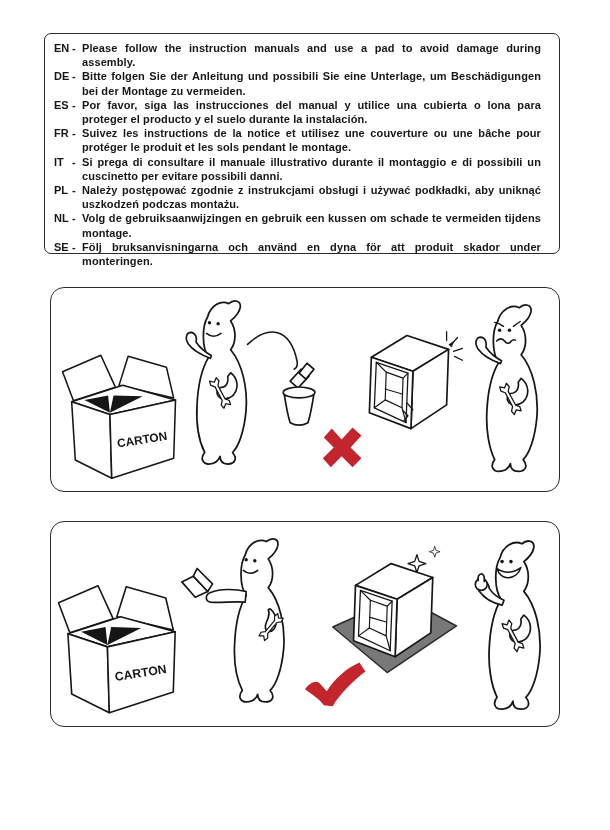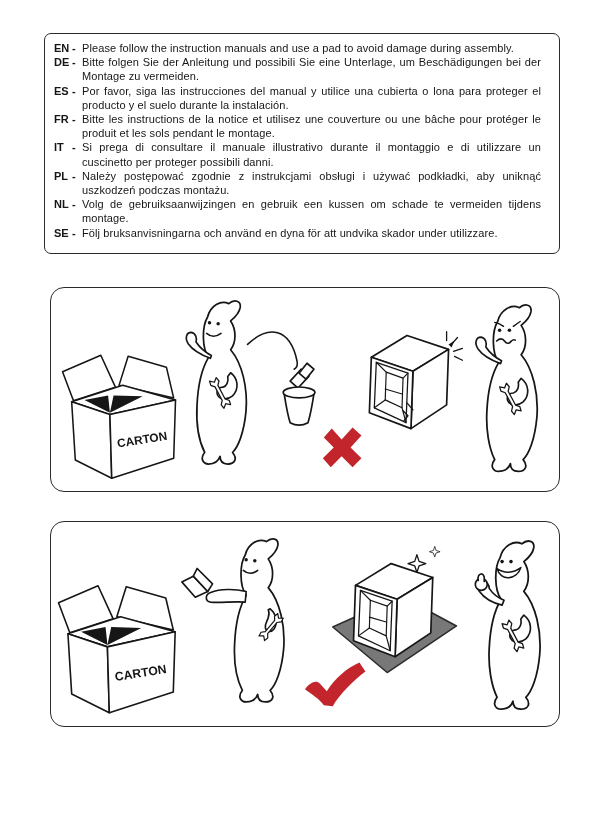--- a/index.html
+++ b/index.html
@@ -8,21 +8,21 @@
     font-family:"Liberation Sans",sans-serif;color:#161616;overflow:hidden;
   }
   .text-box{
     position:absolute;left:44px;top:33px;width:516px;height:221px;
     border:1.5px solid #2b2b2b;border-radius:7px;box-sizing:border-box;
     padding:7px 18px 6px 9px;
   }
   .irow{display:flex;align-items:flex-start;font-size:11px;line-height:14.2px;}
   .irow .code{flex:0 0 18px;font-weight:700;white-space:nowrap;}
   .irow .dash{flex:0 0 10px;font-weight:700;text-align:left;}
-  .irow .txt{flex:1 1 auto;text-align:justify;font-weight:400;letter-spacing:0.1px;}
+  .irow .txt{flex:1 1 auto;text-align:justify;font-weight:700;letter-spacing:0.1px;}
   .panel{
     position:absolute;left:50px;width:510px;height:205px;
     border:1.6px solid #2b2b2b;border-radius:14px;box-sizing:border-box;
     background:#fff;overflow:hidden;
   }
   #panel-wrong{top:287px;}
   #panel-right{top:521px;height:206px;}
   .panel svg{display:block;width:100%;height:100%;}
   .limb{fill:#fff;stroke:#161616;stroke-width:1.7;stroke-linejoin:round;stroke-linecap:round;}
   .ln{fill:none;stroke:#161616;stroke-width:1.6;stroke-linecap:round;stroke-linejoin:round;}
@@ -72,41 +72,41 @@
         <span class="txt">Bitte folgen Sie der Anleitung und possibili Sie eine Unterlage, um Beschädigungen bei der Montage zu vermeiden.</span>
       </div>
     <div class="irow">
         <span class="code">ES</span>
         <span class="dash">-</span>
         <span class="txt">Por favor, siga las instrucciones del manual y utilice una cubierta o lona para proteger el producto y el suelo durante la instalación.</span>
       </div>
     <div class="irow">
         <span class="code">FR</span>
         <span class="dash">-</span>
-        <span class="txt">Bitte les instructions de la notice et utilisez une couverture ou une bâche pour protéger le produit et les sols pendant le montage.</span>
+        <span class="txt">Suivez les instructions de la notice et utilisez une couverture ou une bâche pour protéger le produit et les sols pendant le montage.</span>
       </div>
     <div class="irow">
         <span class="code">IT</span>
         <span class="dash">-</span>
-        <span class="txt">Si prega di consultare il manuale illustrativo durante il montaggio e di utilizzare un cuscinetto per proteger possibili danni.</span>
+        <span class="txt">Si prega di consultare il manuale illustrativo durante il montaggio e di possibili un cuscinetto per evitare possibili danni.</span>
       </div>
     <div class="irow">
         <span class="code">PL</span>
         <span class="dash">-</span>
         <span class="txt">Należy postępować zgodnie z instrukcjami obsługi i używać podkładki, aby uniknąć uszkodzeń podczas montażu.</span>
       </div>
     <div class="irow">
         <span class="code">NL</span>
         <span class="dash">-</span>
         <span class="txt">Volg de gebruiksaanwijzingen en gebruik een kussen om schade te vermeiden tijdens montage.</span>
       </div>
     <div class="irow">
         <span class="code">SE</span>
         <span class="dash">-</span>
-        <span class="txt">Följ bruksanvisningarna och använd en dyna för att undvika skador under utilizzare.</span>
+        <span class="txt">Följ bruksanvisningarna och använd en dyna för att produit skador under monteringen.</span>
       </div>
   </div>
 
   <div class="panel" id="panel-wrong">
     <svg viewBox="0 0 510 205">
 
       <g transform="translate(12,56) scale(0.92)">
         <use href="#carton-box"></use>
         <text class="carton-text" transform="translate(86,110) rotate(-9)" text-anchor="middle">CARTON</text>
       </g>

